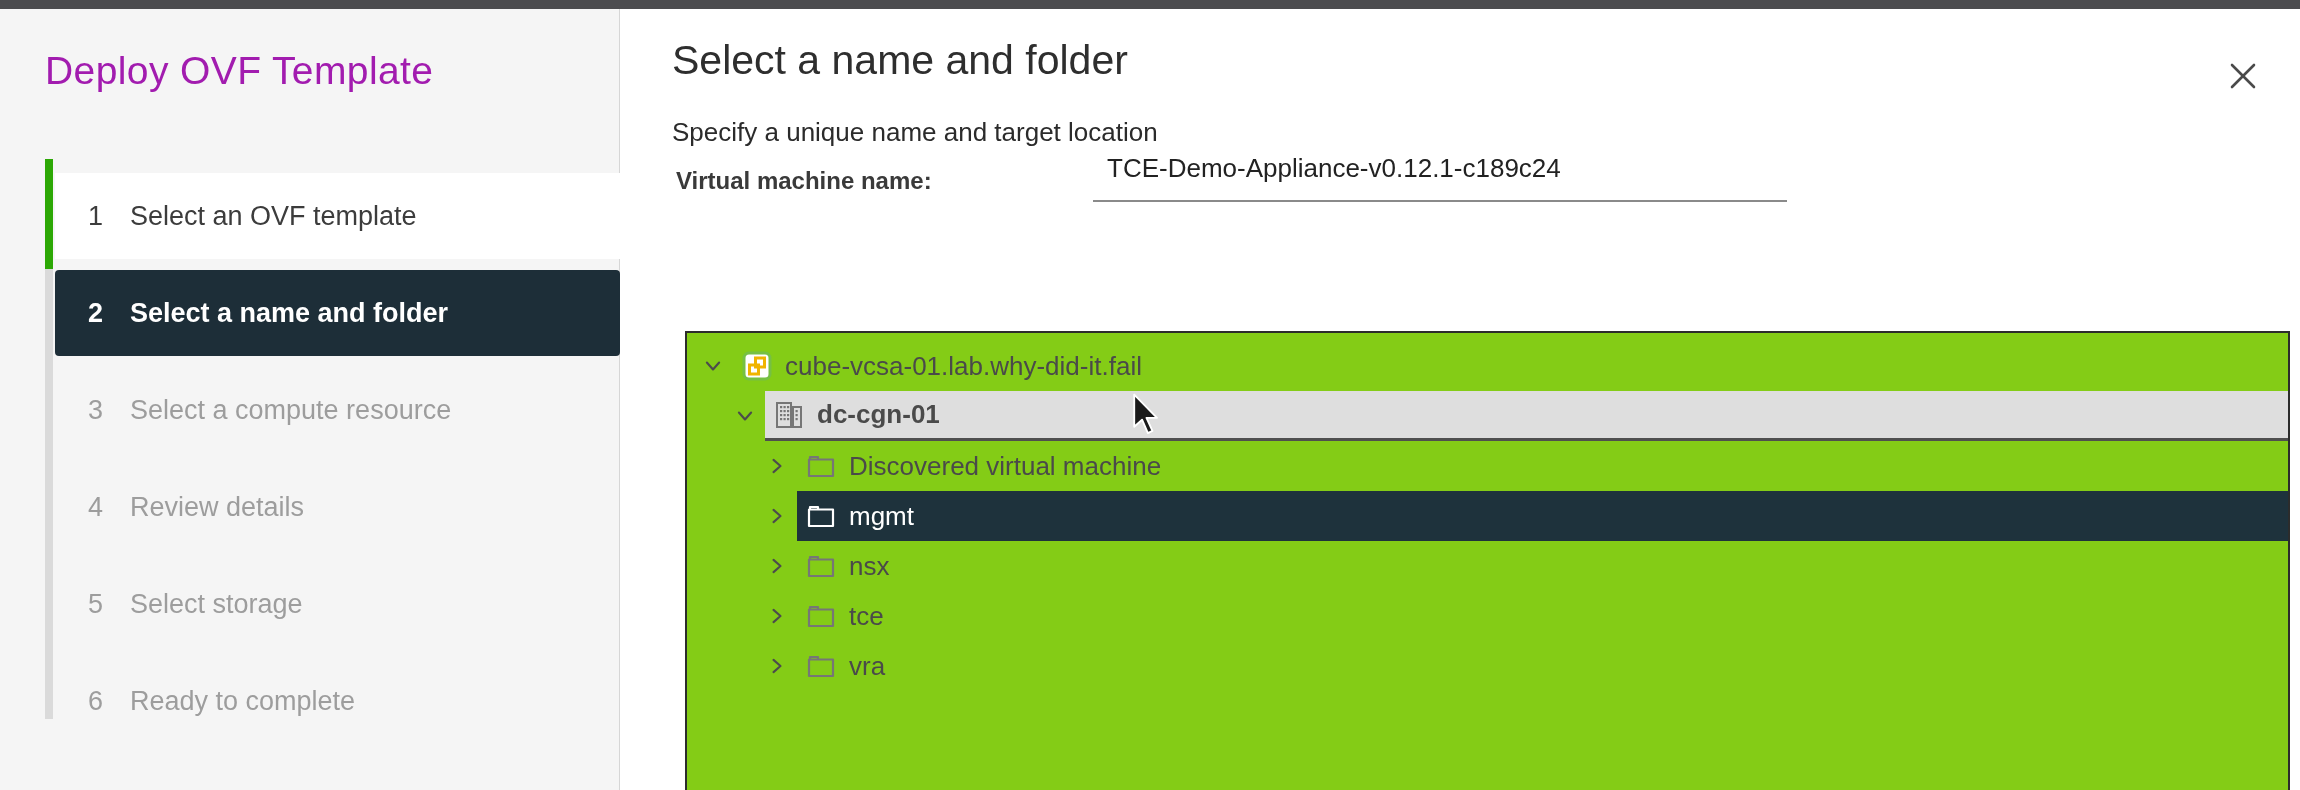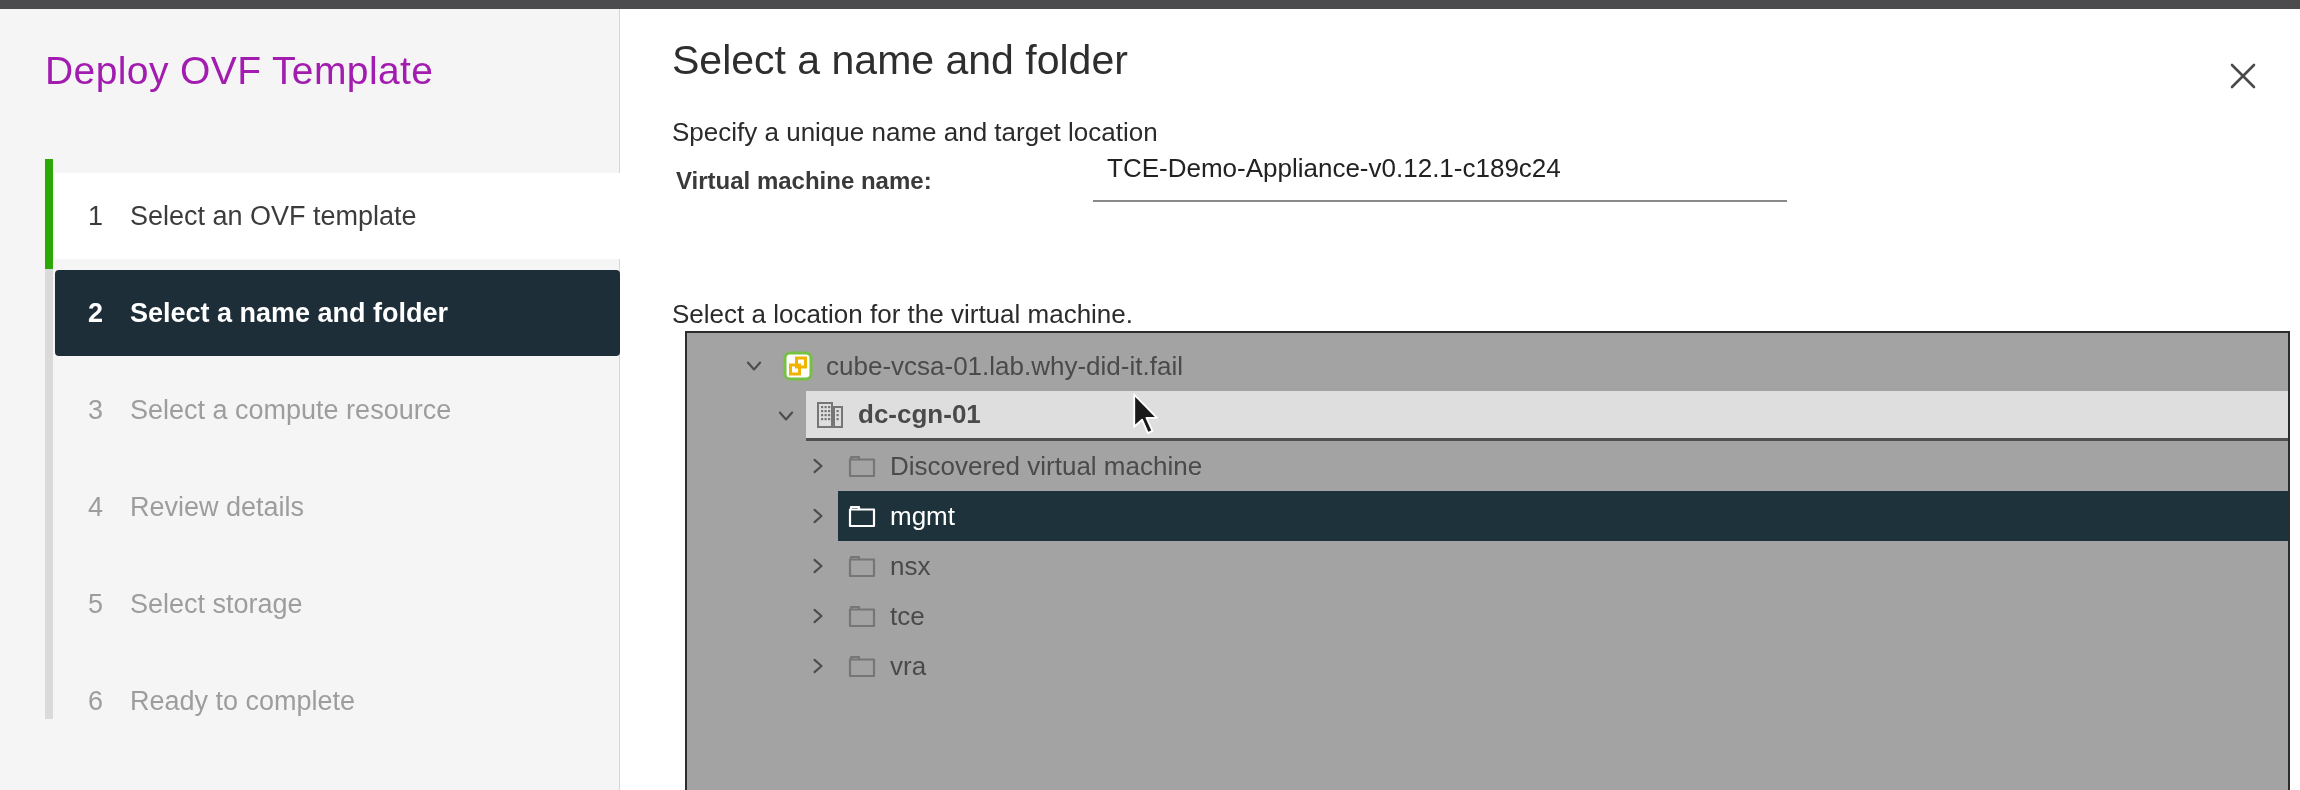--- a/index.html
+++ b/index.html
@@ -32,21 +32,21 @@
   .field-label{position:absolute;left:55px;top:158px;font-size:24px;font-weight:bold;color:#3a3a3a;white-space:nowrap;}
   .vm-input-wrap{position:absolute;left:472px;top:144px;width:694px;}
   .vm-input{width:100%;box-sizing:border-box;border:none;outline:none;background:transparent;
     border-bottom:2px solid #8a8a8a;font-size:26px;color:#222;
     font-family:"Liberation Sans",sans-serif;padding:0 0 16px 14px;}
   .location-label{position:absolute;left:51px;top:290px;font-size:26px;color:#2b2b2b;white-space:nowrap;}
 
   
   .tree{position:absolute;left:64px;top:322px;width:1605px;height:459px;
     border:2px solid #2c2c2c;border-bottom:none;box-sizing:border-box;
-    background:#a3a3a3;padding-top:8px;padding-left:41px;}
+    background:#84cc16;padding-top:8px;}
   .tnode{height:50px;display:flex;align-items:stretch;}
   .chev{width:28px;flex:none;display:flex;align-items:center;justify-content:center;color:#4c4c4c;cursor:pointer;}
   .tnode.lvl0 .chev{margin-left:12px;}
   .tnode.lvl1 .chev{margin-left:44px;}
   .tnode.lvl2 .chev{margin-left:76px;}
   .row-body{flex:1;display:flex;align-items:center;gap:12px;padding-left:8px;margin-left:6px;
     box-sizing:border-box;cursor:pointer;}
   .ticon{width:32px;height:32px;flex:none;color:#767676;display:flex;align-items:center;}
   .tlabel{font-size:26px;color:#4a4a4a;white-space:nowrap;}
   .tnode.hover .row-body{background:#dedede;border-bottom:3px solid #4f4f4f;font-weight:bold;}
@@ -106,21 +106,20 @@
     </svg>
   </div>
 
   <div class="subtitle">Specify a unique name and target location</div>
 
   <div class="field-label">Virtual machine name:</div>
   <div class="vm-input-wrap">
     <input class="vm-input" type="text" value="TCE-Demo-Appliance-v0.12.1-c189c24" style="">
   </div>
 
-  <div class="location-label">Select a location for the virtual machine.</div>
 
   <div class="tree">
 
     <div class="tnode lvl0">
       <span class="chev">
         <svg width="30" height="30" viewBox="0 0 32 32">
             <polyline points="9,12 16,20 23,12" fill="none" stroke="currentColor" stroke-width="2.4" stroke-linecap="round" stroke-linejoin="round"></polyline>
           </svg>
       </span>
       <span class="row-body">

